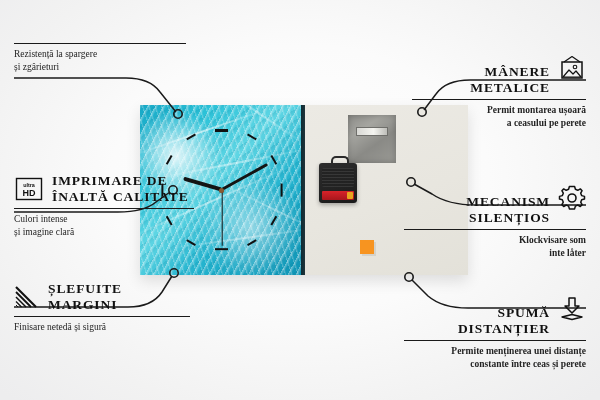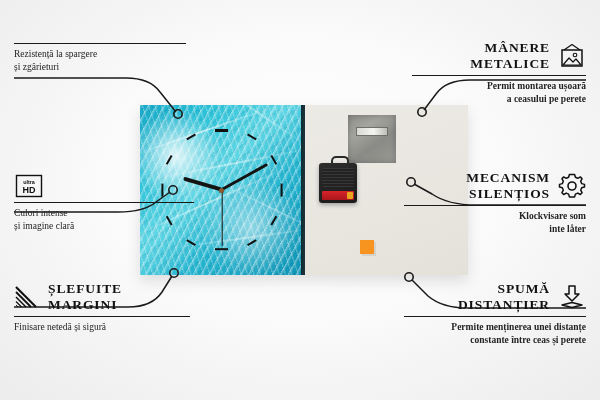--- a/index.html
+++ b/index.html
@@ -67,21 +67,21 @@
     font-family:"Liberation Serif", serif;
     font-size:13.5px;font-weight:bold;letter-spacing:.9px;color:#111;
     line-height:1.18;text-transform:uppercase;
   }
   .c-rule{height:1.4px;background:#1a1a1a;margin:3px 0 4px 0;}
   .c-sub{
     font-family:"Liberation Serif", serif;
     font-size:9.5px;color:#242424;line-height:1.32;
   }
   .right .c-head{justify-content:flex-end;}
-  .right .c-title{text-align:right;}
+  .right .c-title{text-align:right;margin-top:24px;}
   .right .c-sub{text-align:right;font-weight:bold;}
   .ico{flex:0 0 auto;display:block;}
   
   #wires{position:absolute;left:0;top:0;width:600px;height:400px;pointer-events:none;}
 </style>
 </head>
 <body>
 
 <div id="stage">
 
@@ -157,20 +157,24 @@
     </div>
   </div>
 
   <div class="callout left" style="left:14px;top:173px;width:180px;">
     <div class="c-head">
       <svg class="ico" width="30" height="26" viewBox="0 0 30 26">
         <rect x="2.5" y="2.5" width="25" height="21" fill="none" stroke="#111" stroke-width="1.4"></rect>
         <text x="15" y="11" font-family="Liberation Sans, sans-serif" font-size="5.4" font-weight="bold" fill="#111" text-anchor="middle">ultra</text>
         <text x="15" y="20" font-family="Liberation Sans, sans-serif" font-size="9" font-weight="bold" fill="#111" text-anchor="middle">HD</text>
       </svg>
+      <div class="c-title">
+        <div>IMPRIMARE DE</div>
+        <div>ÎNALTĂ CALITATE</div>
+      </div>
     </div>
     <div class="c-rule"></div>
     <div class="c-sub">
       <div>Culori intense</div>
       <div>și imagine clară</div>
     </div>
   </div>
 
   <div class="callout left" style="left:14px;top:281px;width:176px;">
     <div class="c-head">

